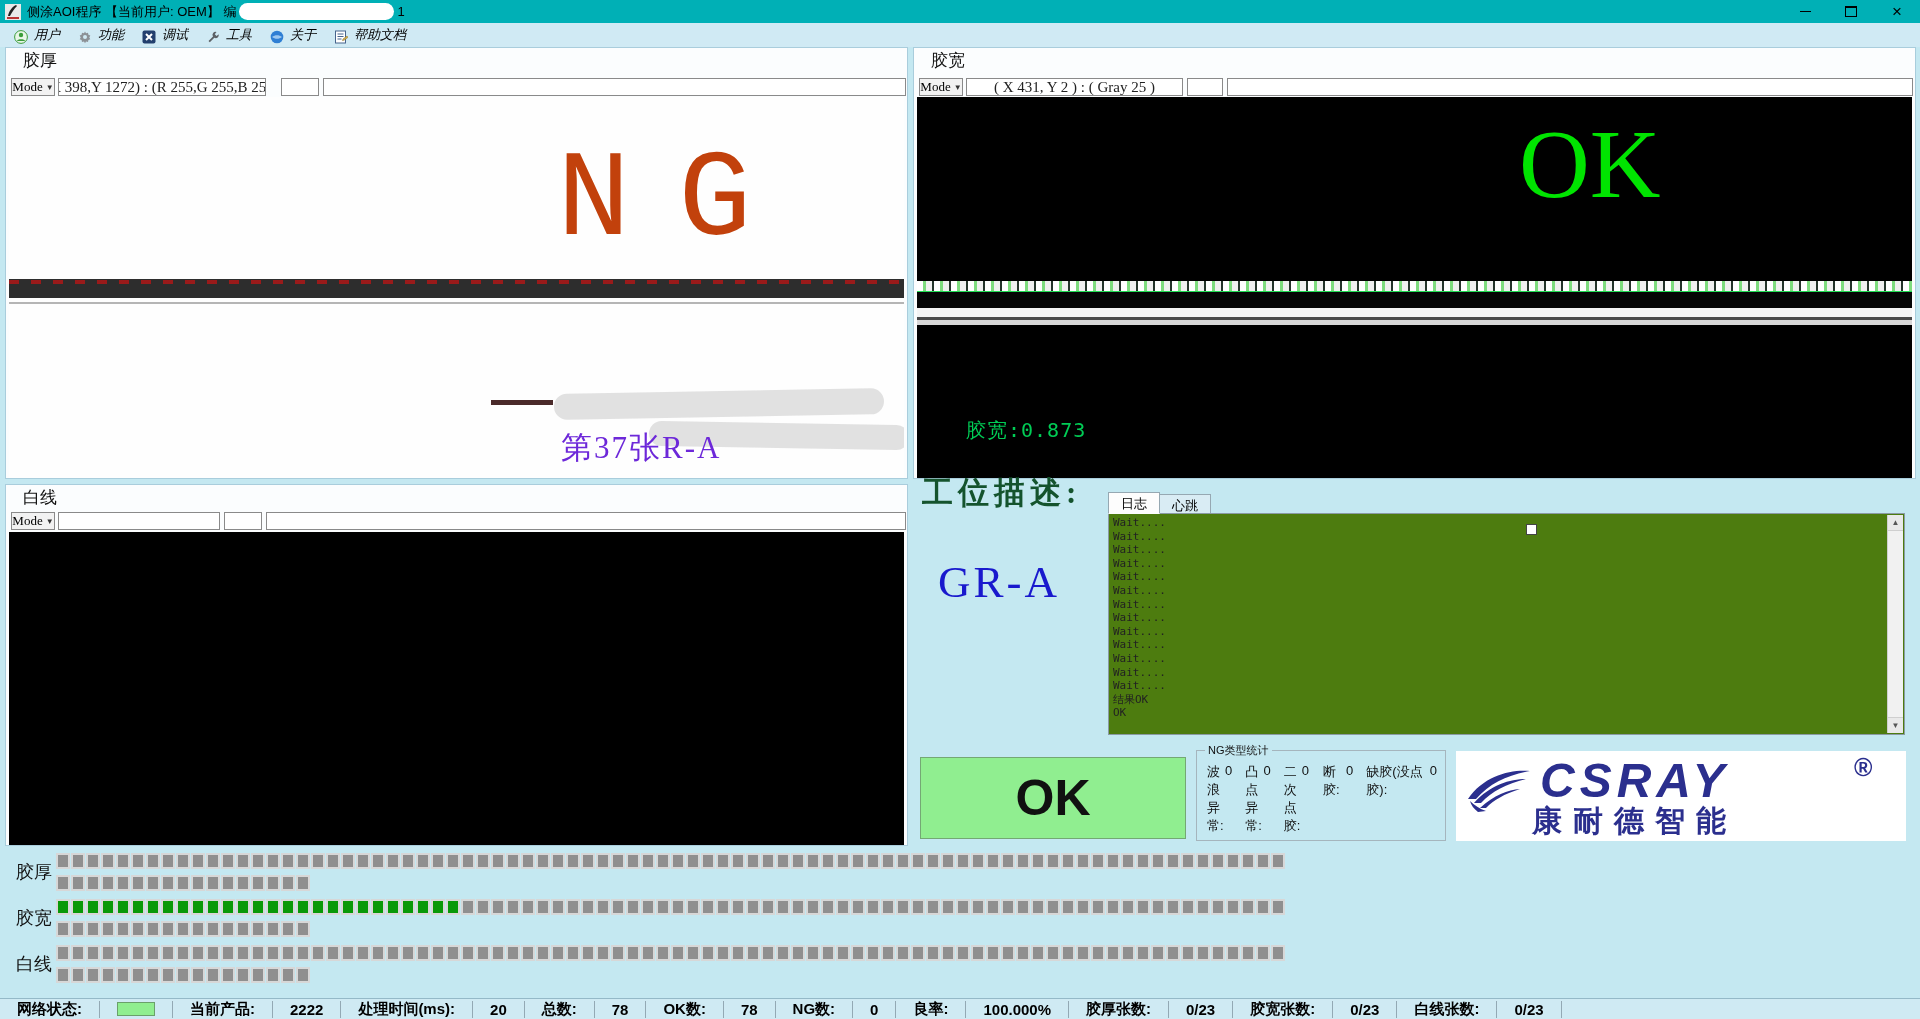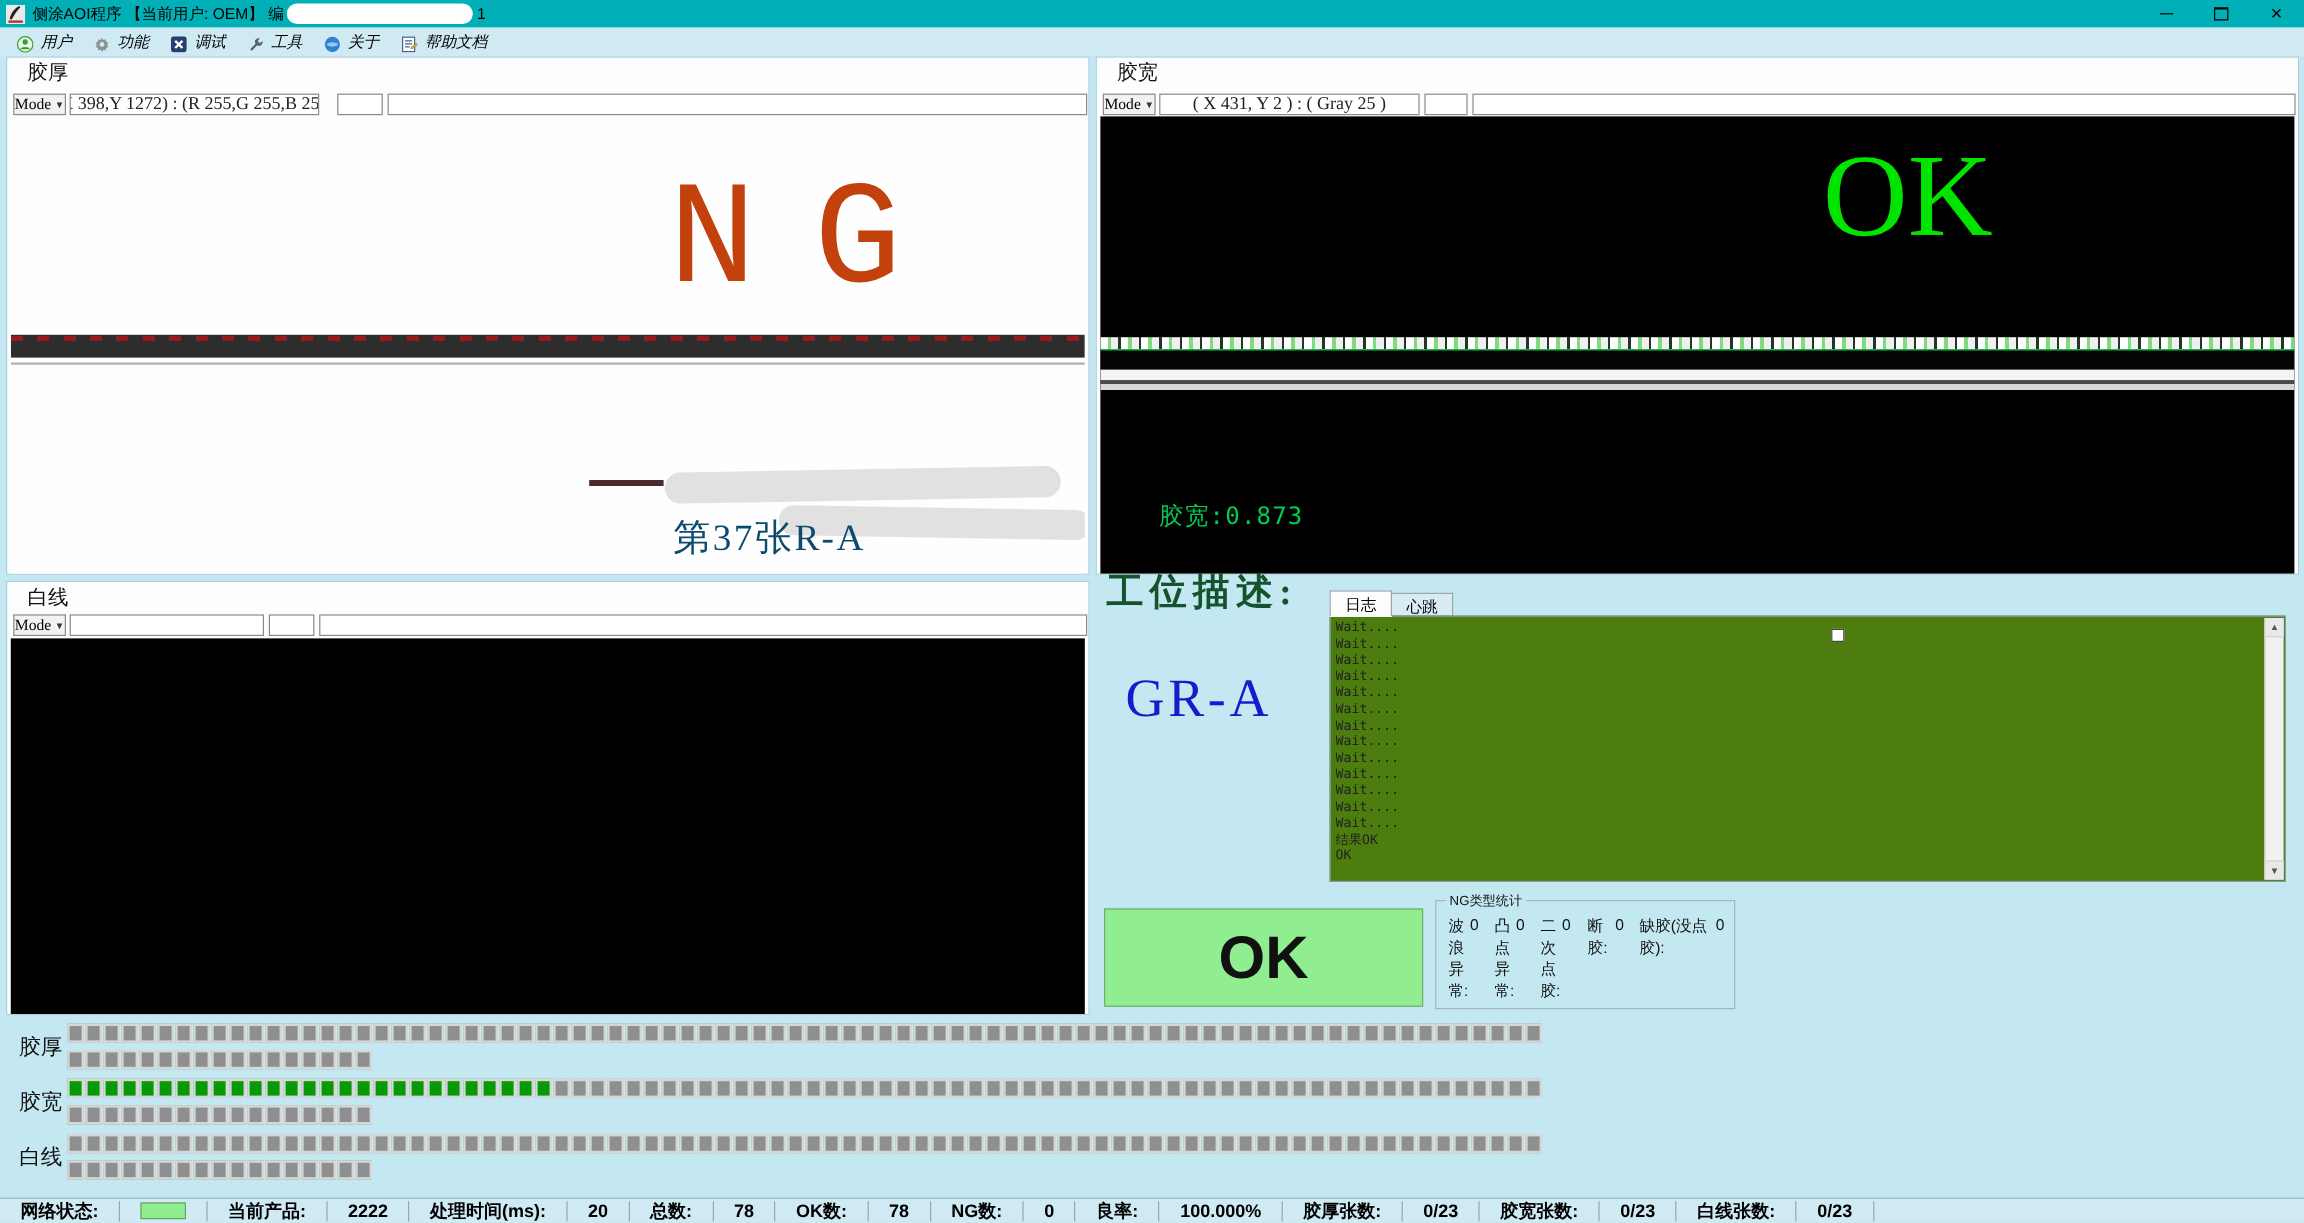--- a/index.html
+++ b/index.html
@@ -36,21 +36,21 @@
   
   .ng-text{position:absolute;left:548px;top:8px;font-family:Liberation Mono, monospace;font-size:122px;line-height:1;
     color:#c2410c;letter-spacing:48px;margin-top:36px;}
   .dark-band{position:absolute;left:0;top:182px;width:100%;height:19px;background:#2d2d2d;}
   .dark-band::before{content:"";position:absolute;left:0;top:1px;width:100%;height:4px;
     background:repeating-linear-gradient(90deg,rgba(190,20,20,.75) 0 10px,rgba(40,40,40,0) 10px 22px);}
   .band-underline{position:absolute;left:0;top:205px;width:100%;height:2px;background:#b5b5b5;}
   .dash-annotation{position:absolute;left:482px;top:303px;width:62px;height:5px;background:#4a2a2a;}
   .ng-lines{position:absolute;left:42px;top:288px;font-family:"Liberation Serif",serif;font-size:31px;line-height:28px;
     letter-spacing:3px;color:#c63a35;white-space:pre;}
-  .ng-tag{position:absolute;left:552px;top:330px;font-family:"Liberation Serif",serif;font-size:31px;color:#0c4a6e;letter-spacing:2px;}
+  .ng-tag{position:absolute;left:552px;top:330px;font-family:"Liberation Serif",serif;font-size:31px;color:#6d28d9;letter-spacing:2px;}
   .scribble{position:absolute;background:#dcdcdc;opacity:.85;border-radius:13px;}
   .s1{left:545px;top:294px;width:330px;height:26px;transform:rotate(-1deg);}
   .s2{left:640px;top:326px;width:260px;height:25px;transform:rotate(1deg);}
 
   
   .ok-text{position:absolute;left:602px;top:18px;font-family:"Liberation Serif",serif;font-size:98px;line-height:1;color:#00e400;}
   .jk-band{position:absolute;left:0;top:184px;width:100%;}
   .jk-s1{height:10px;background:repeating-linear-gradient(90deg,#ffffff 0 6px,#7edc7e 6px 9px,#efefef 9px 15px,#24342a 15px 17px);}
   .jk-s2{height:16px;background:#050505;border-top:1px solid #2d5; }
   .jk-s3{height:9px;background:#f4f4f4;}
@@ -308,20 +308,33 @@
           <span>断胶:</span>
           <span class="v">0</span>
         </div>
         <div class="ngrow">
           <span>缺胶(没点胶):</span>
           <span class="v">0</span>
         </div>
       </div>
   </div>
 
+  <div class="brandbox">
+    <span class="brand-wing">
+      <svg width="72" height="50" viewBox="0 0 72 50">
+        <path d="M4 34 C20 10 48 4 66 6 C44 10 26 18 12 34 Z" fill="#2b2f8e"></path>
+        <path d="M10 38 C26 20 46 14 62 14 C42 19 28 26 17 38 Z" fill="#2b2f8e"></path>
+        <path d="M16 43 C30 30 44 25 56 24 C40 29 30 35 22 43 Z" fill="#2b2f8e"></path>
+        <path d="M6 36 C10 40 16 44 22 46 L14 47 C10 44 7 40 6 36 Z" fill="#2b2f8e"></path>
+      </svg>
+    </span>
+    <span class="brand-name">CSRAY</span>
+    <span class="brand-reg">®</span>
+    <span class="brand-sub">康耐德智能</span>
+  </div>
 
   <div id="indicators-root">
       <div class="ind-group" style="top: 853px;">
         <div class="ind-label">胶厚</div>
         <div class="ind-rows">
           <div class="ind-row">
             <span class="sq"></span>
             <span class="sq"></span>
             <span class="sq"></span>
             <span class="sq"></span>

